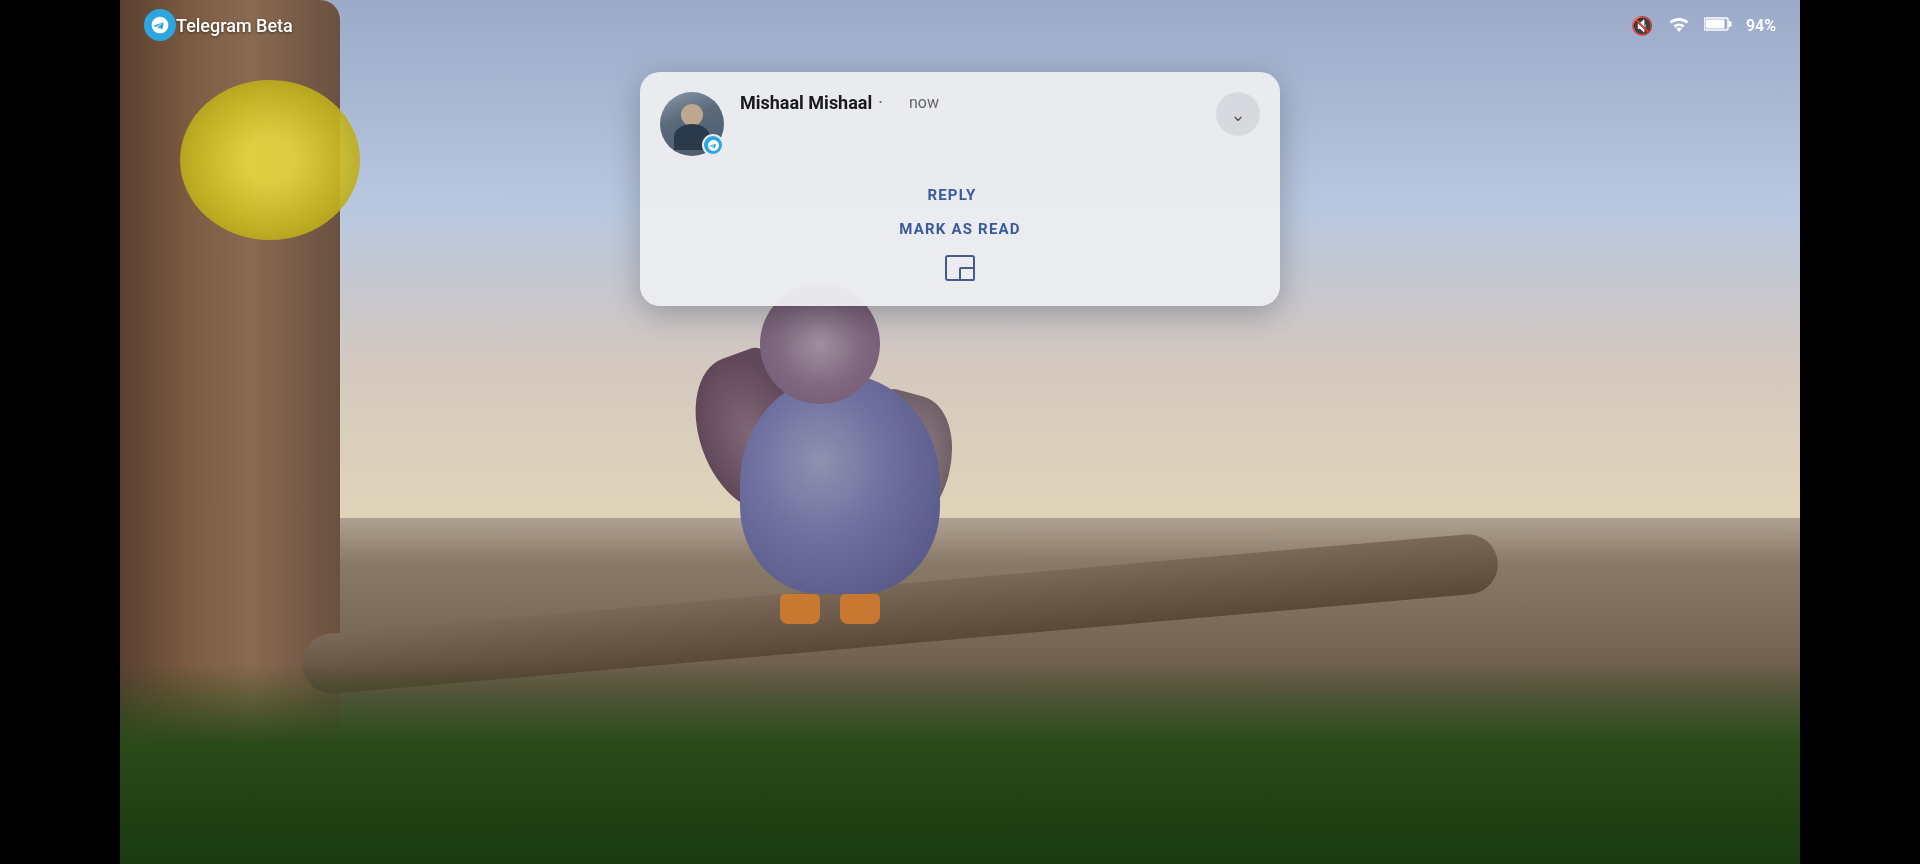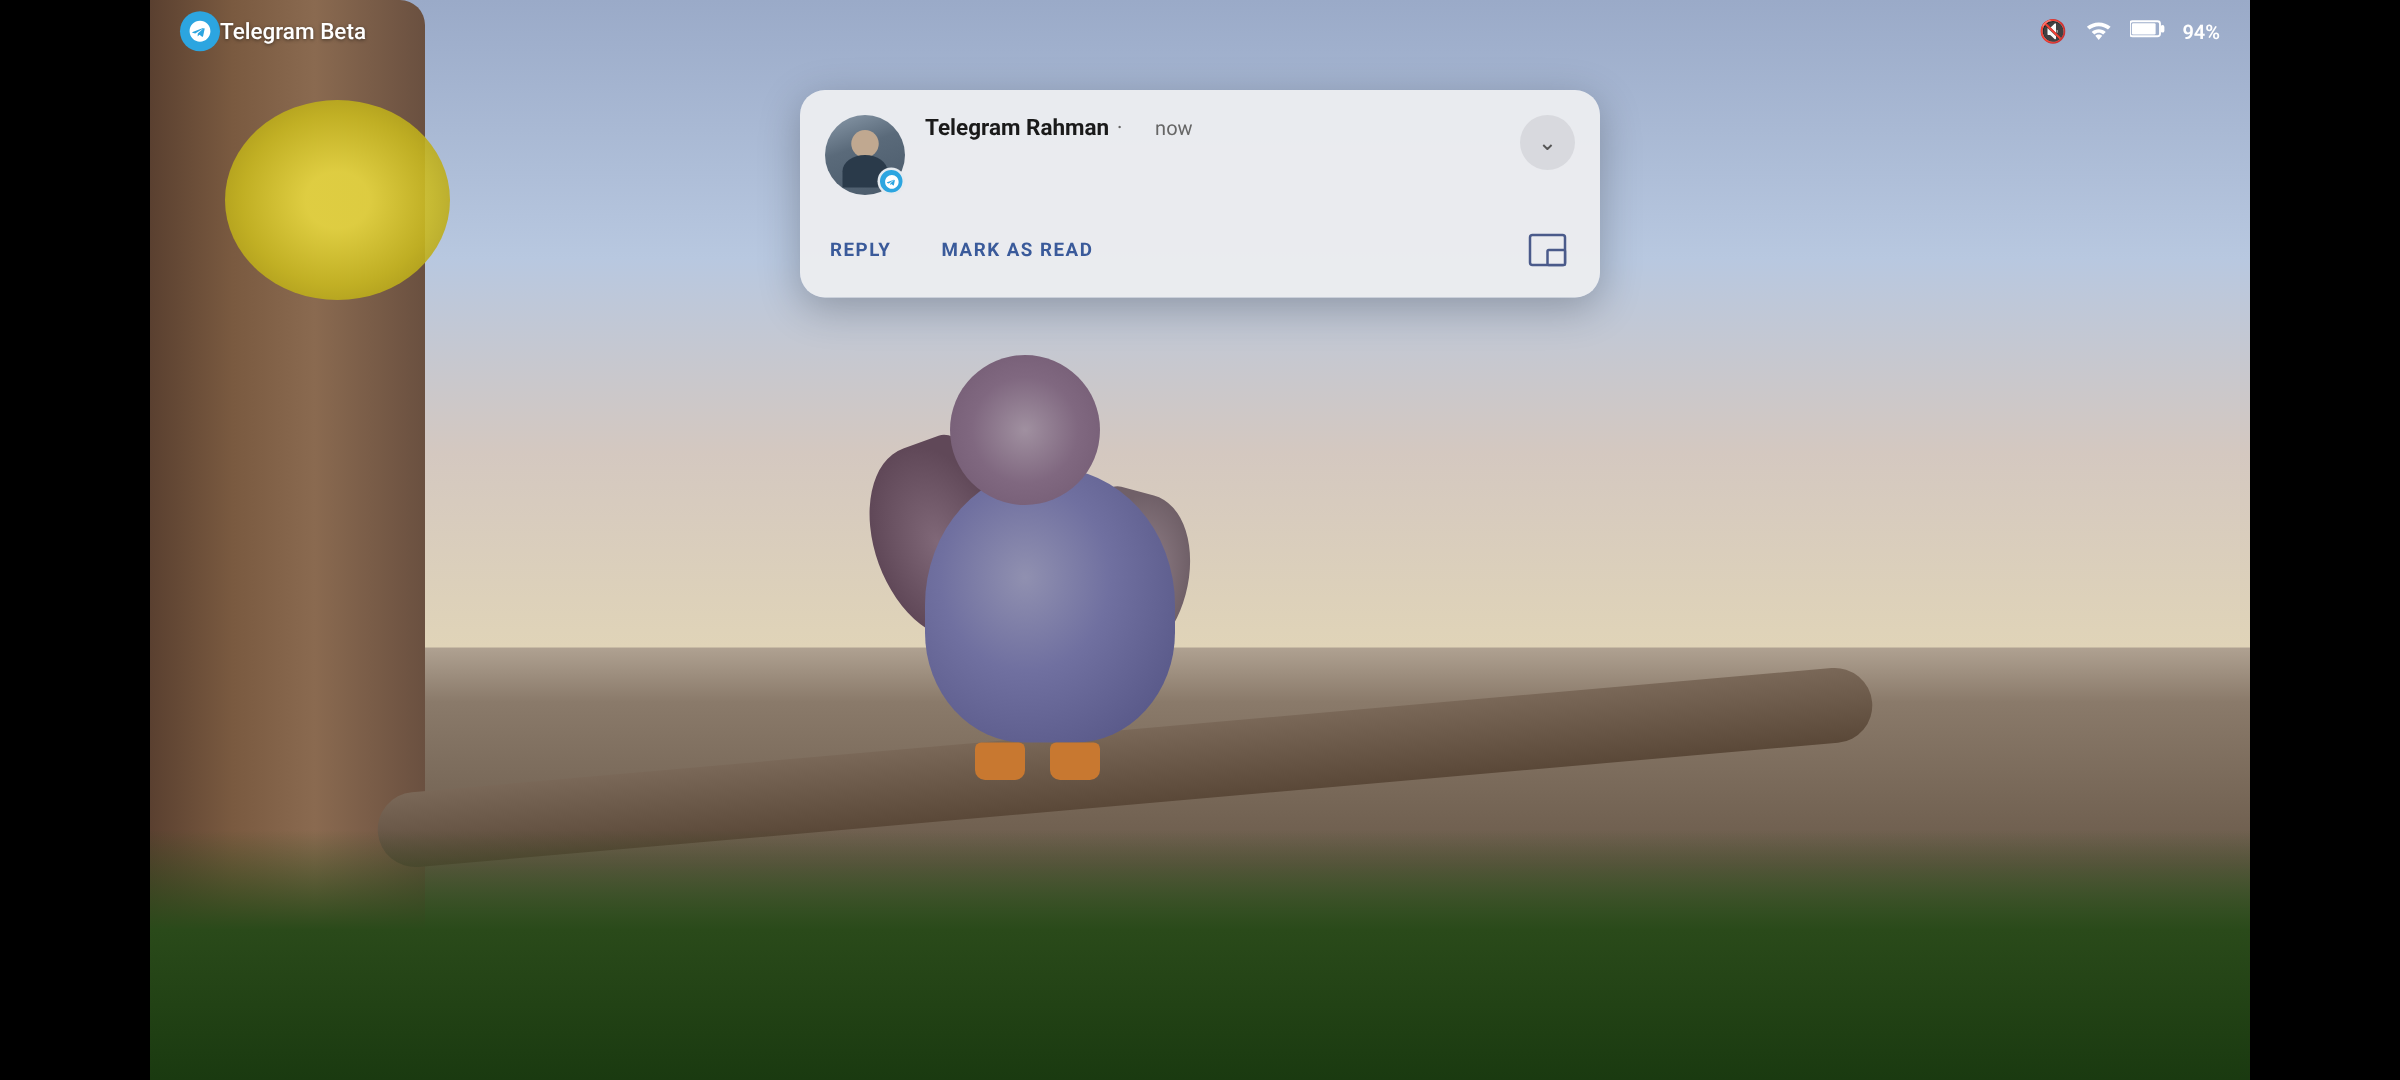--- a/index.html
+++ b/index.html
@@ -339,20 +339,21 @@
 
     .chevron-down {
       font-size: 18px;
       color: #555;
     }
 
     .notification-actions {
       display: flex;
       align-items: center;
       padding-top: 8px;
+      flex-direction: column;
     }
 
     .action-btn {
       font-size: 15px;
       font-weight: 700;
       color: #3a5a9a;
       letter-spacing: 0.08em;
       cursor: pointer;
       padding: 8px 20px;
       text-transform: uppercase;
@@ -459,21 +460,21 @@
       <div class="avatar-person"></div>
       <div class="telegram-badge">
         <svg width="13" height="13" viewBox="0 0 24 24" fill="white">
           <path d="M12 2C6.48 2 2 6.48 2 12s4.48 10 10 10 10-4.48 10-10S17.52 2 12 2zm4.64 6.8l-1.68 7.92c-.12.58-.46.72-.93.45l-2.57-1.89-1.24 1.19c-.14.14-.25.25-.51.25l.18-2.62 4.73-4.27c.21-.18-.04-.28-.32-.1L7.4 14.27l-2.53-.79c-.55-.17-.56-.55.12-.82l9.87-3.81c.46-.17.86.11.78.95z"></path>
         </svg>
       </div>
     </div>
 
     <div class="notification-content">
       <div class="notification-title-row">
-        <span class="sender-name">Telegram Rahman</span>
+        <span class="sender-name">Mishaal Mishaal</span>
         <span class="dot-separator">·</span>
         <span class="time-label">now</span>
       </div>
     </div>
 
     <div class="collapse-button">
       <span class="chevron-down">⌄</span>
     </div>
   </div>
 

